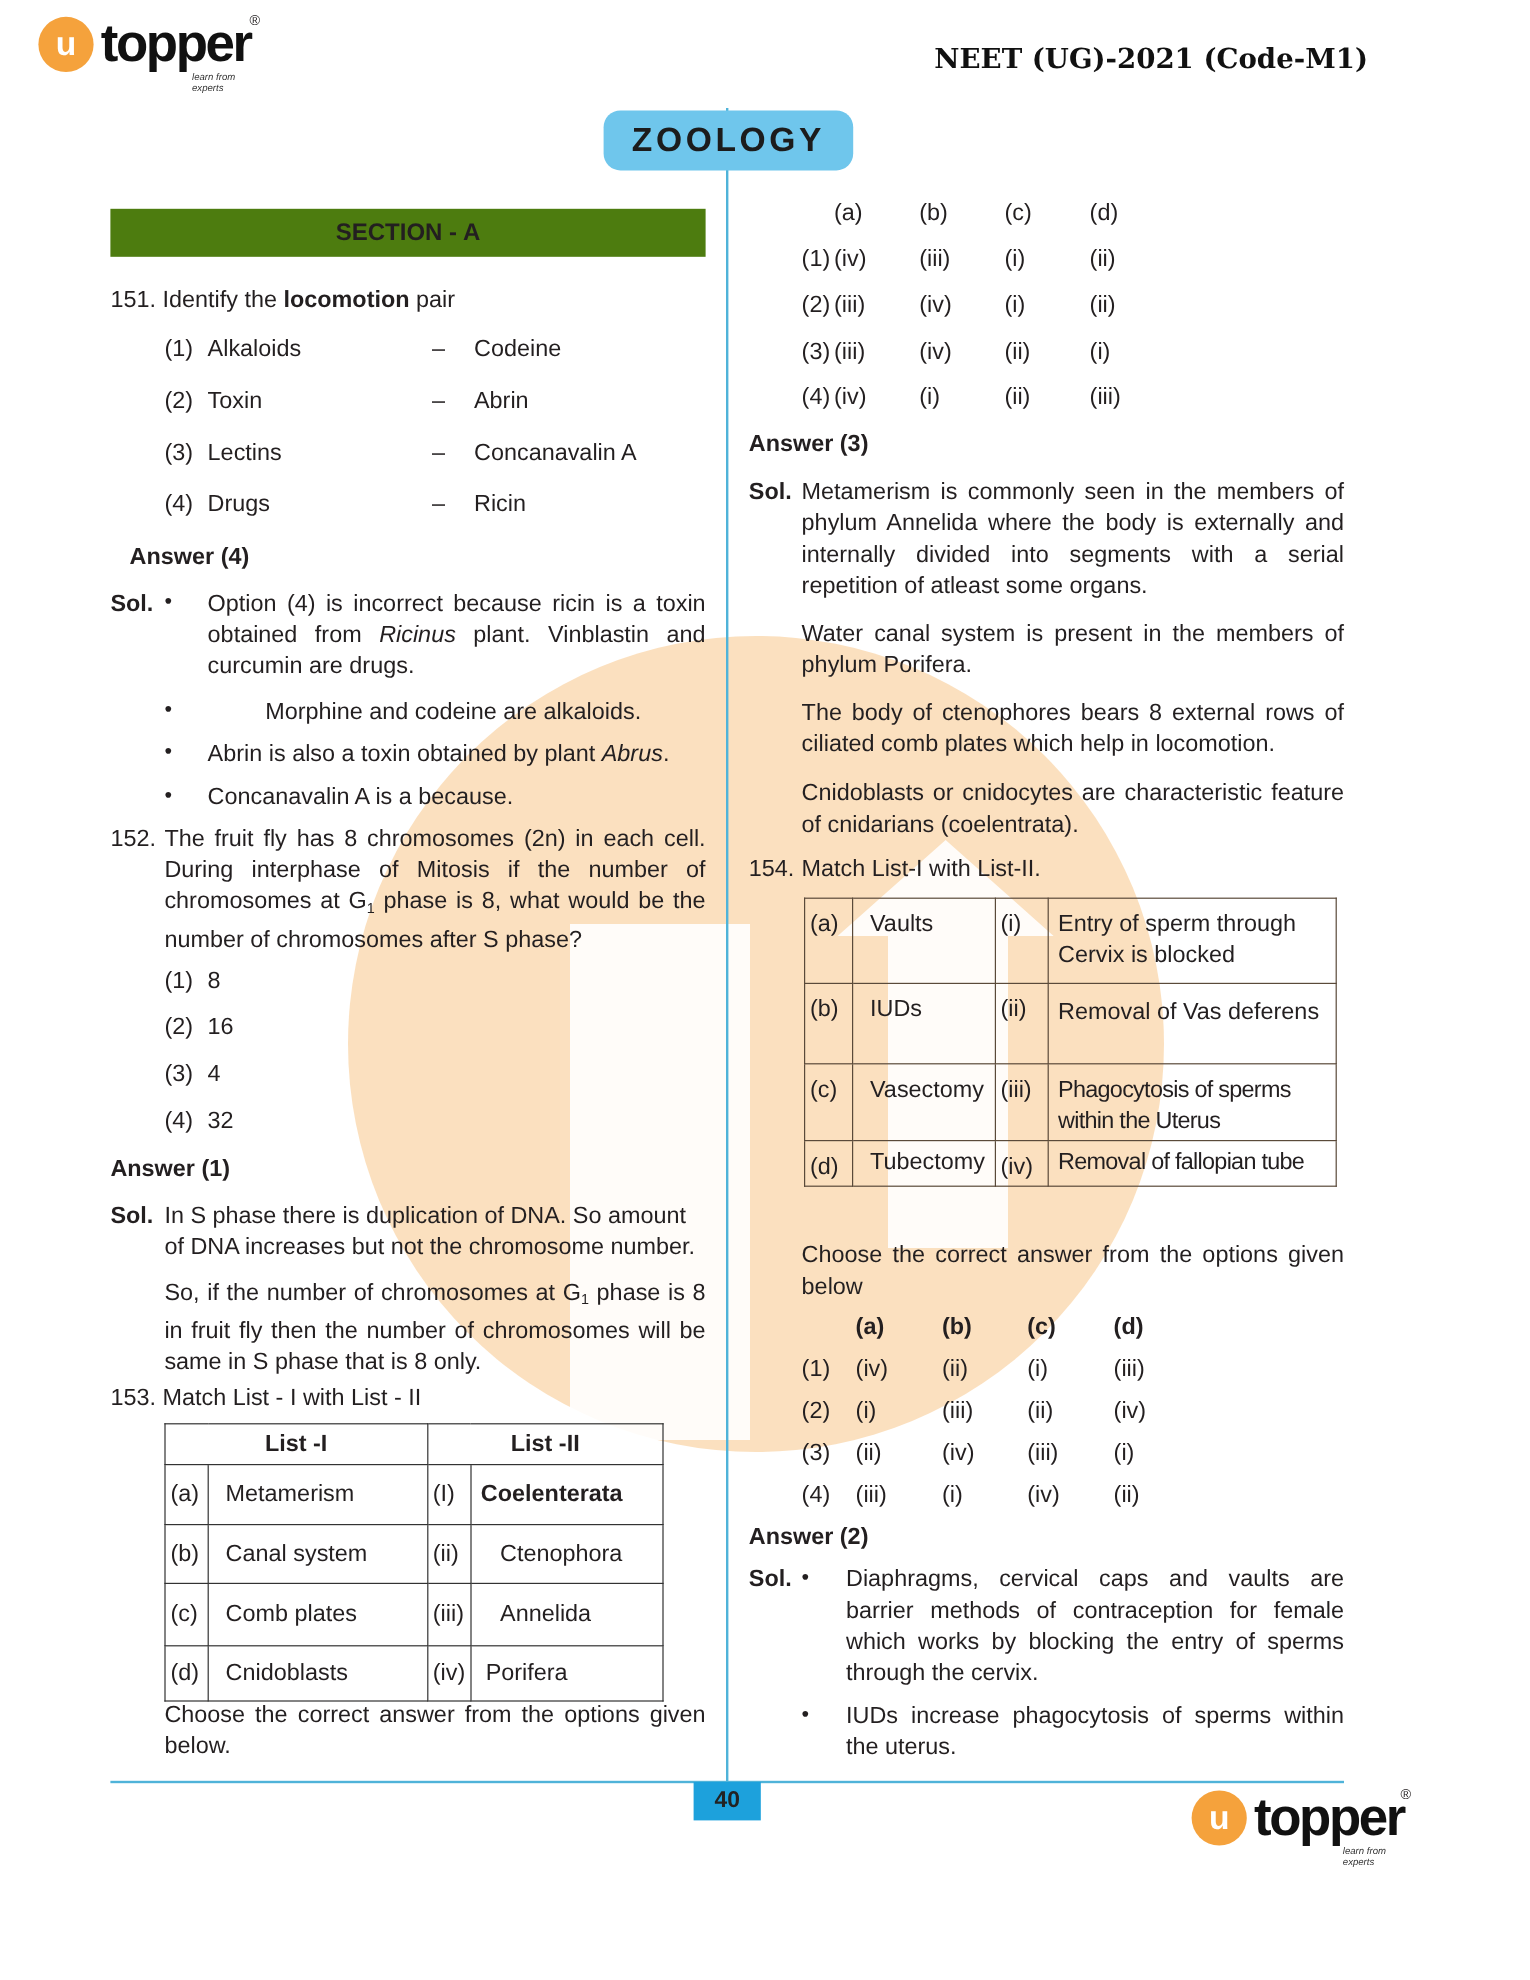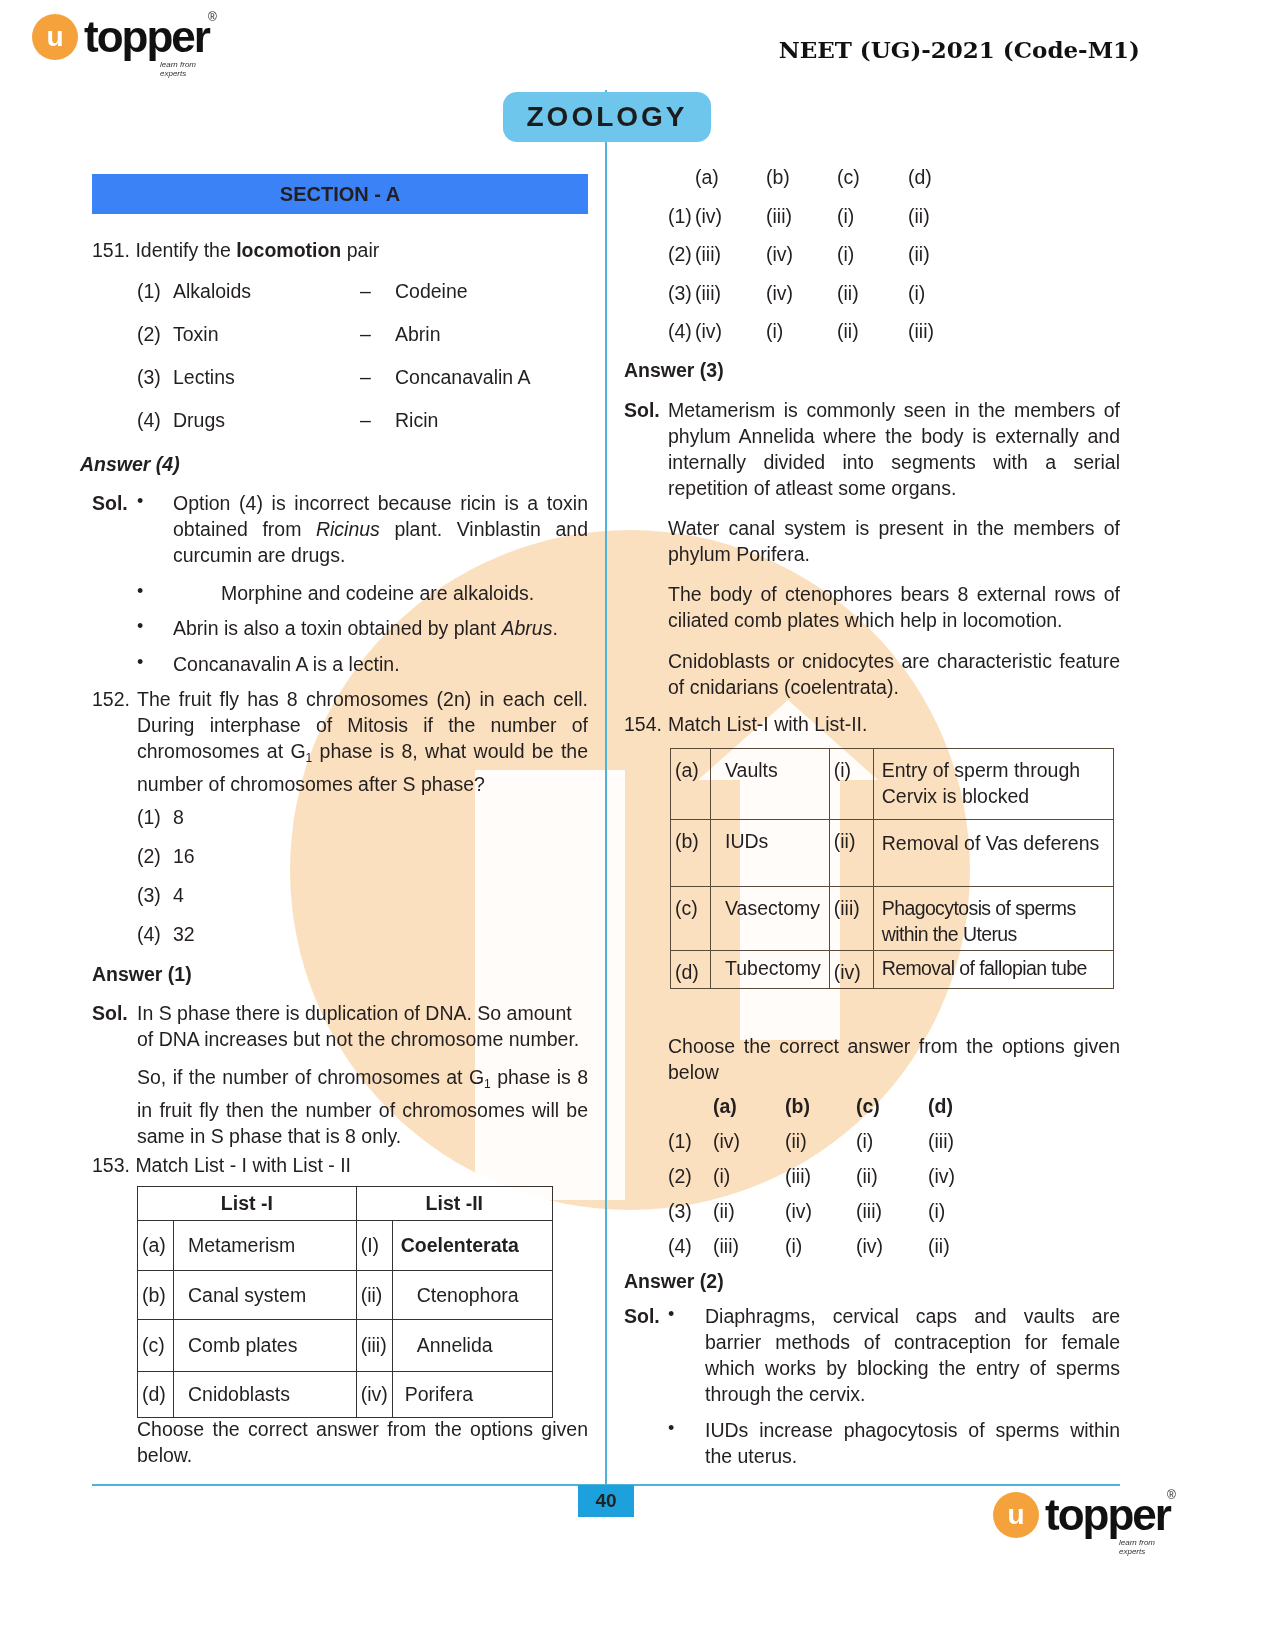--- a/index.html
+++ b/index.html
@@ -19,21 +19,21 @@
   .logo-text { font-family: "Liberation Sans", sans-serif; font-weight: bold; font-size: 44px; letter-spacing: -2px; margin-left: 6px; color: #111; line-height: 1; }
   .logo-reg { font-size: 12px; position: absolute; top: -4px; }
   .logo-tag { position: absolute; font-size: 8px; font-style: italic; color: #333; }
   .exam-title { position: absolute; right: 135px; top: 36px; font-family: "DejaVu Serif", serif; font-weight: bold; font-size: 23px; color: #111; }
 
   .subject-badge { position: absolute; left: 503px; top: 92px; width: 208px; height: 50px; background: #6fc6ec; border-radius: 14px; display: flex; align-items: center; justify-content: center; font-weight: bold; font-size: 28px; letter-spacing: 3px; color: #1c1c1c; z-index: 2; }
   .divider-v { position: absolute; left: 605px; top: 90px; width: 2px; height: 1397px; background: #4fb3d9; z-index: 1; }
   .divider-h { position: absolute; left: 92px; top: 1484px; width: 1028px; height: 2px; background: #4fb3d9; z-index: 1; }
   .page-num { position: absolute; left: 578px; top: 1485px; width: 56px; height: 32px; background: #1da1dc; color: #222; font-weight: bold; font-size: 19px; display: flex; align-items: center; justify-content: center; z-index: 2; }
 
-  .section-bar { position: absolute; left: 92px; top: 174px; width: 496px; height: 40px; background: #3b82f6; display: flex; align-items: center; justify-content: center; font-weight: bold; font-size: 20px; }
+  .section-bar { position: absolute; left: 92px; top: 174px; width: 496px; height: 40px; background: #4d7c0f; display: flex; align-items: center; justify-content: center; font-weight: bold; font-size: 20px; }
 
   .txt { position: absolute; line-height: 26px; font-size: 19.5px; }
   .just { text-align: justify; }
   b { font-weight: bold; }
   i { font-style: italic; }
   sub { font-size: 12px; vertical-align: -4px; }
 
   .opt-row { position: absolute; font-size: 19.5px; }
   .opt-row span { position: absolute; white-space: nowrap; }
 
@@ -92,35 +92,35 @@
   <span style="left:223px">–</span>
   <span style="left:258px">Concanavalin A</span>
 </div>
 <div class="opt-row content" style="left:137px; top:409px;">
   <span style="left:0">(4)</span>
   <span style="left:36px">Drugs</span>
   <span style="left:223px">–</span>
   <span style="left:258px">Ricin</span>
 </div>
 
-<div class="txt content" style="left:80px; top:451px; font-weight:bold;font-style:italic;">Answer (4)</div>
+<div class="txt content" style="left:108px; top:451px; font-weight:bold;">Answer (4)</div>
 
 <div class="txt content" style="left:92px; top:490px; font-weight:bold;">Sol.</div>
 <div class="bullet content" style="left:137px; top:491px;">•</div>
 <div class="txt just content" style="left:173px; top:490px; width:415px;">
   <span>Option (4) is incorrect because ricin is a toxin obtained from </span><i>Ricinus</i><span> plant. Vinblastin and curcumin are drugs.</span>
 </div>
 <div class="bullet content" style="left:137px; top:581px;">•</div>
 <div class="txt content" style="left:173px; top:580px;margin-left:48px;">Morphine and codeine are alkaloids.</div>
 <div class="bullet content" style="left:137px; top:616px;">•</div>
 <div class="txt content" style="left:173px; top:615px;">
   <span>Abrin is also a toxin obtained by plant </span><i>Abrus</i><span>.</span>
 </div>
 <div class="bullet content" style="left:137px; top:652px;">•</div>
-<div class="txt content" style="left:173px; top:651px;">Concanavalin A is a lectin.</div>
+<div class="txt content" style="left:173px; top:651px;">Concanavalin A is a because.</div>
 
 <div class="txt content" style="left:92px; top:686px;">152.</div>
 <div class="txt just content" style="left:137px; top:686px; width:451px;">
   <span>The fruit fly has 8 chromosomes (2n) in each cell. During interphase of Mitosis if the number of chromosomes at G</span><sub>1</sub><span> phase is 8, what would be the number of chromosomes after S phase?</span>
 </div>
 
 <div class="opt-row content" style="left:137px; top:806px;">
   <span style="left:0">(1)</span>
   <span style="left:36px">8</span>
 </div>

